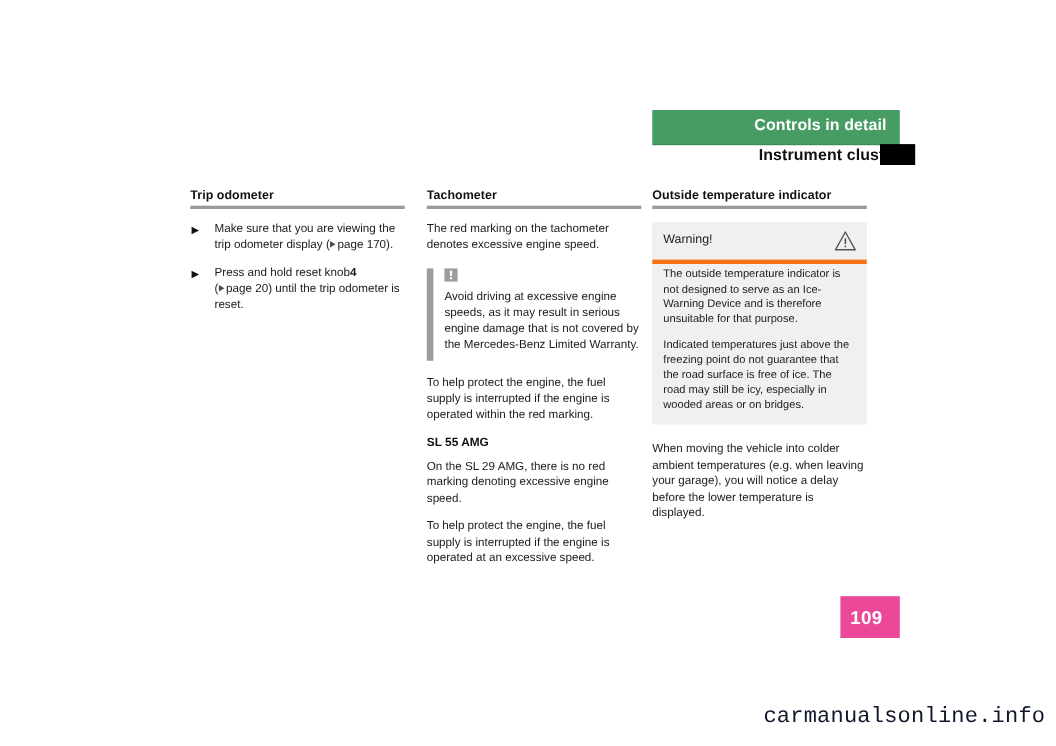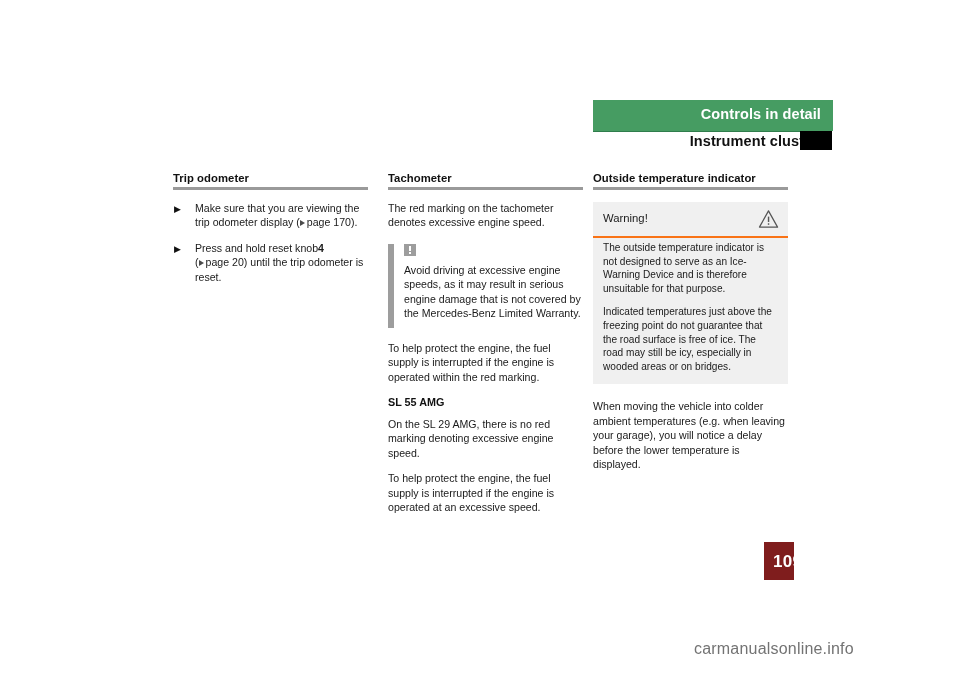--- a/index.html
+++ b/index.html
@@ -24,21 +24,20 @@
   }
 
   
   .header-band {
     position: absolute;
     left: 593px;
     top: 100px;
     width: 225px;
     height: 31px;
     background: #469c62;
-    padding-left: 15px;
   }
   .header-band-title {
     position: absolute;
     right: 12px;
     top: 6px;
     font-size: 14.5px;
     font-weight: bold;
     color: #ffffff;
     letter-spacing: 0.1px;
     white-space: nowrap;
@@ -207,21 +206,21 @@
   }
 
   
   .warnbox {
     background: #f0f0f0;
     margin: 12px 0 15px 0;
   }
   .warn-head {
     position: relative;
     height: 34px;
-    border-bottom: 2px solid #f97316;
+    border-bottom: 4px solid #f97316;
     background: #f0f0f0;
   }
   .warn-head-label {
     position: absolute;
     left: 10px;
     top: 10px;
     font-size: 11.3px;
     font-weight: normal;
     color: #1a1a1a;
   }
@@ -250,41 +249,41 @@
     color: #111111;
     margin: 0 0 8px 0;
     line-height: 14px;
   }
 
   
   .pagenum-box {
     position: absolute;
     left: 764px;
     top: 542px;
-    width: 30px;
+    width: 54px;
     height: 38px;
-    background: #7f1d1d;
+    background: #ec4899;
   }
   .pagenum-box span {
     position: absolute;
     left: 9px;
     top: 10px;
     font-size: 17px;
     font-weight: bold;
     color: #ffffff;
     letter-spacing: 0.3px;
   }
   .watermark {
     position: absolute;
     left: 694px;
     top: 640px;
-    font-size: 16px;
-    color: #737373;
+    font-size: 20px;
+    color: #0f172a;
     letter-spacing: 0.2px;
-    font-family: Liberation Sans, sans-serif;
+    font-family: Liberation Mono, monospace;
   }
 </style>
 </head>
 <body>
 
 <div class="page">
 
   <div class="header-band">
     <div class="header-band-title">Controls in detail</div>
   </div>

